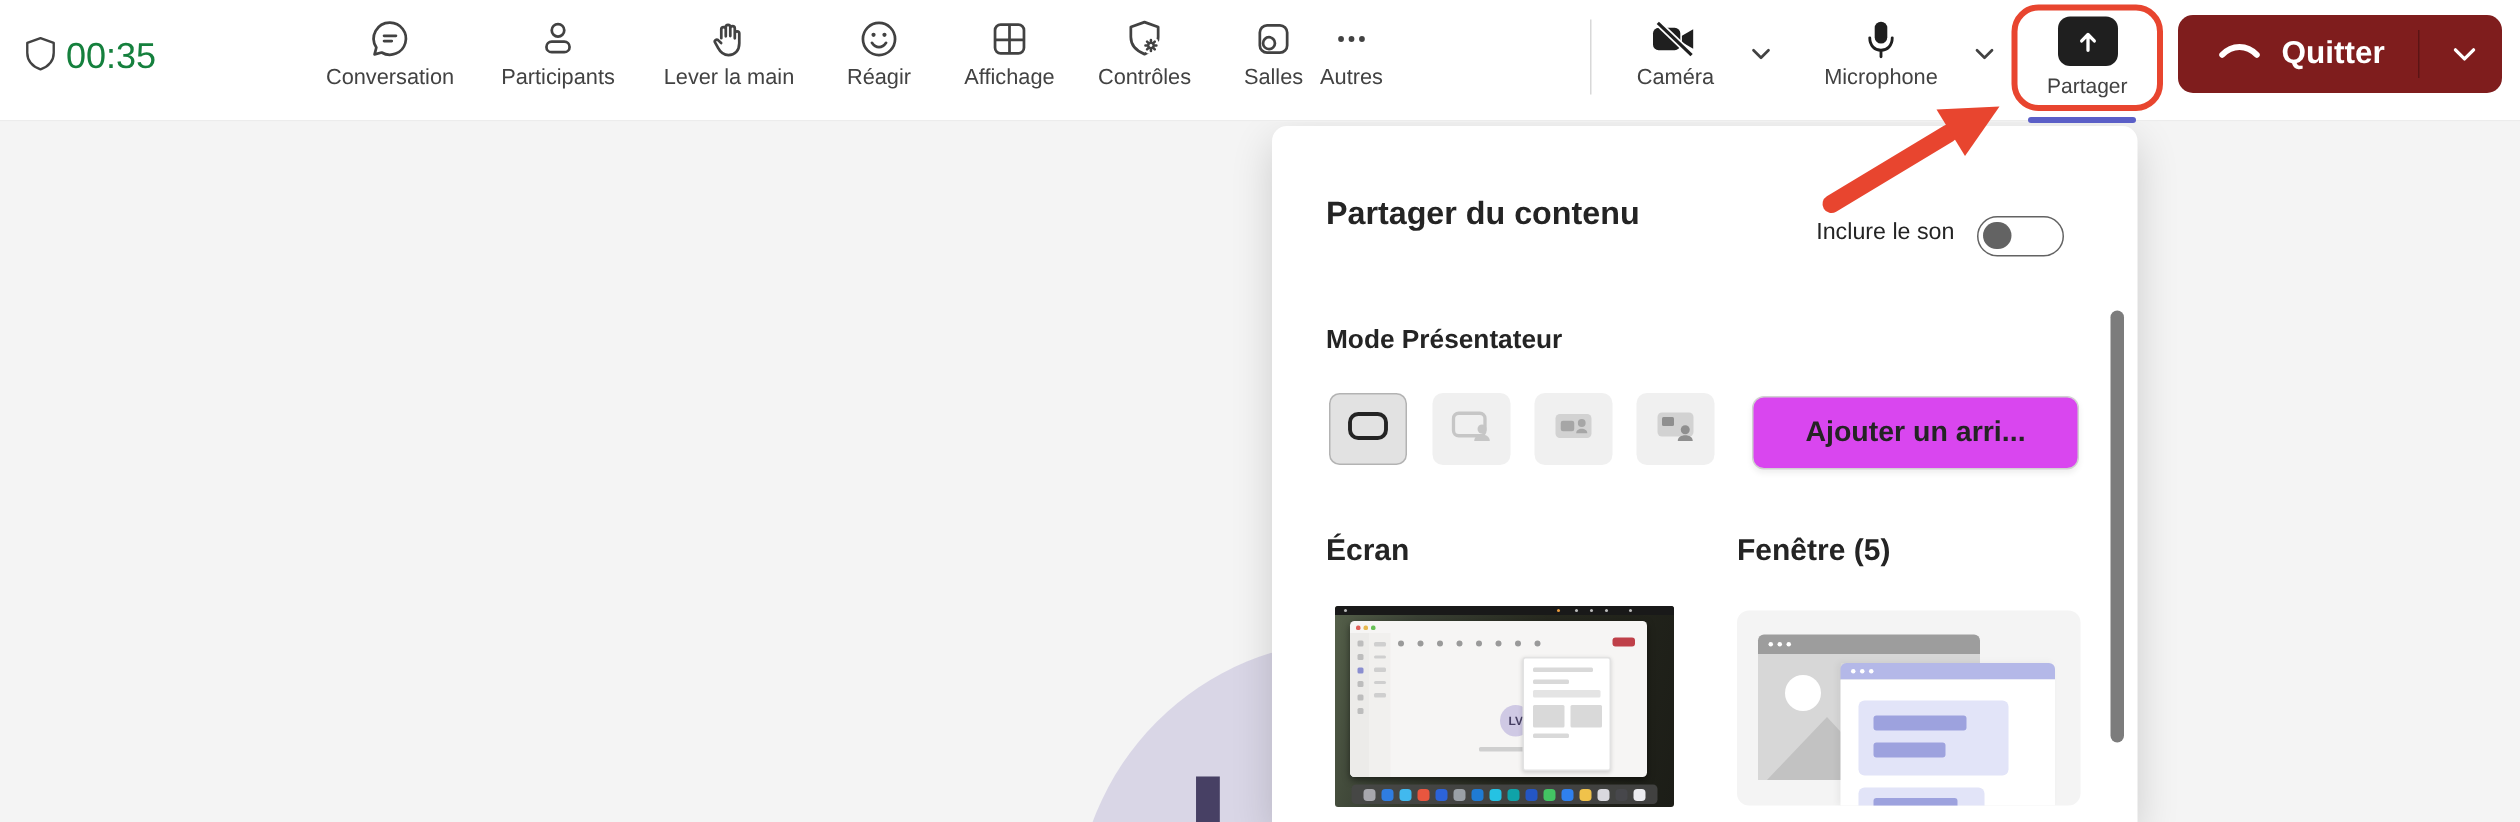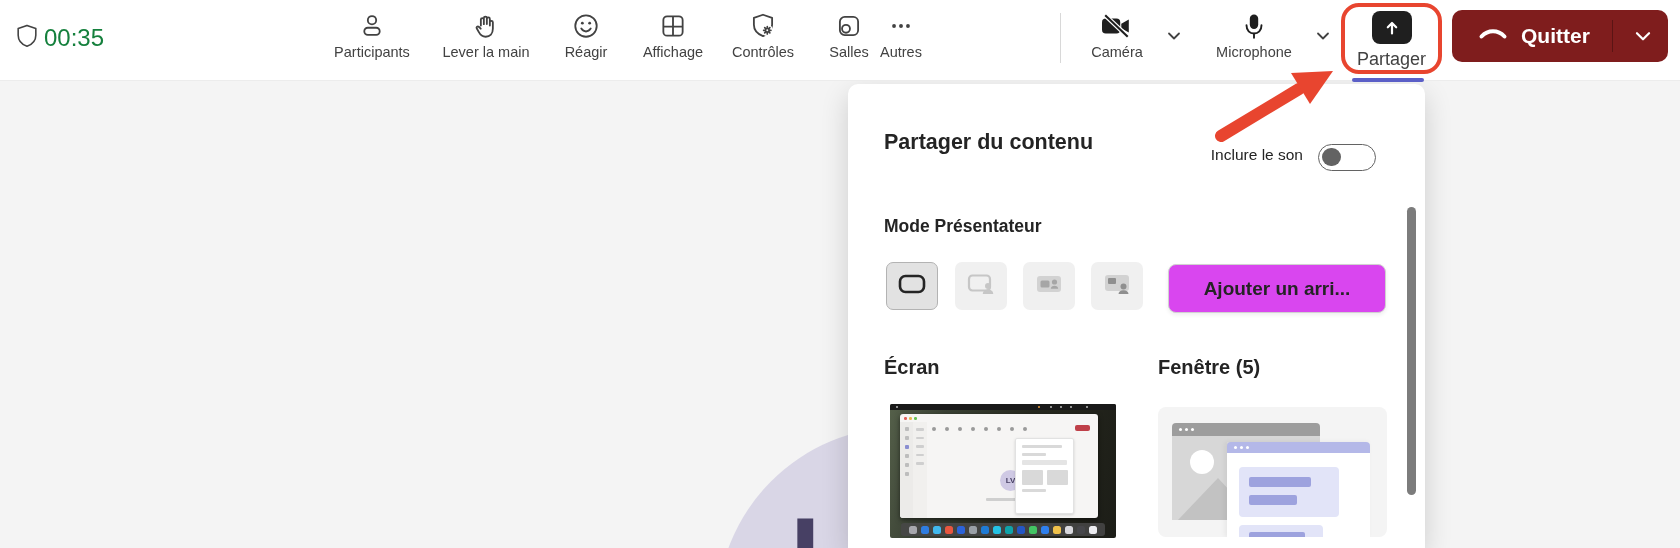--- a/index.html
+++ b/index.html
@@ -18,21 +18,21 @@
   .tb-item .lbl{font-size:14.5px;margin-top:1px;white-space:nowrap;color:#424242;}
   .tb-div{position:absolute;left:1060px;top:13px;width:1px;height:50px;background:#d8d8d8;}
   .chev{position:absolute;top:26px;cursor:pointer;}
   
   .share-annotation{position:absolute;left:1341px;top:3px;width:101px;height:71px;
     border:4.5px solid #e8452f;border-radius:18px;box-sizing:border-box;z-index:9;}
   .share-btn{position:absolute;left:1341px;top:3px;width:101px;height:71px;display:flex;
     flex-direction:column;align-items:center;cursor:pointer;z-index:9;}
   .share-icon{margin-top:8px;width:40px;height:33px;background:#1f1f1f;border-radius:8px;
     display:flex;align-items:center;justify-content:center;}
-  .share-btn .lbl{font-size:18px;margin-top:5px;color:#424242;}
+  .share-btn .lbl{font-size:14px;margin-top:5px;color:#424242;}
   .share-underline{position:absolute;left:1352px;top:78px;width:72px;height:4px;
     background:#5b5fc7;border-radius:3px;z-index:9;}
   
   .leave-btn{position:absolute;left:1452px;top:10px;width:216px;height:52px;background:#7f1d1d;
     border-radius:10px;display:flex;align-items:center;color:#fff;cursor:pointer;z-index:9;}
   .leave-btn .hicon{margin-left:26px;}
   .leave-btn .lbl{font-size:21px;font-weight:700;margin-left:13px;}
   .leave-div{position:absolute;left:160px;top:10px;width:1px;height:32px;background:rgba(0,0,0,.28);}
   .leave-chev{position:absolute;right:14px;top:17px;}
   
@@ -265,20 +265,29 @@
 </div>
 
 <div class="topbar">
   <span class="shield">
     <svg width="26" height="30" viewBox="0 0 28 30">
         <path d="M14 2.5l9.5 3.4v7.1c0 6-4 9.9-9.5 12-5.5-2.1-9.5-6-9.5-12V5.9z" fill="none" stroke="#424242" stroke-width="1.7" stroke-linejoin="round"></path>
       </svg>
   </span>
   <span class="timer">00:35</span>
 
+  <div class="tb-item" style="left:204px">
+    <span class="icn">
+      <svg width="30" height="30" viewBox="0 0 28 28">
+          <path d="M14 3.8a10 10 0 1 1-5.2 18.6L4.4 23.6l1.1-4.3A10 10 0 0 1 14 3.8z" fill="none" stroke="#424242" stroke-width="1.7" stroke-linejoin="round"></path>
+          <path d="M10.3 12h7.4M10.3 15.3h4.8" stroke="#424242" stroke-width="1.7" stroke-linecap="round"></path>
+        </svg>
+    </span>
+    <div class="lbl">Conversation</div>
+  </div>
 
   <div class="tb-item" style="left:316px">
     <span class="icn">
       <svg width="30" height="30" viewBox="0 0 28 28">
           <circle cx="14" cy="8.6" r="3.9" fill="none" stroke="#424242" stroke-width="1.7"></circle>
           <rect x="6.8" y="15.6" width="14.4" height="6.6" rx="3.3" fill="none" stroke="#424242" stroke-width="1.7"></rect>
         </svg>
     </span>
     <div class="lbl">Participants</div>
   </div>

